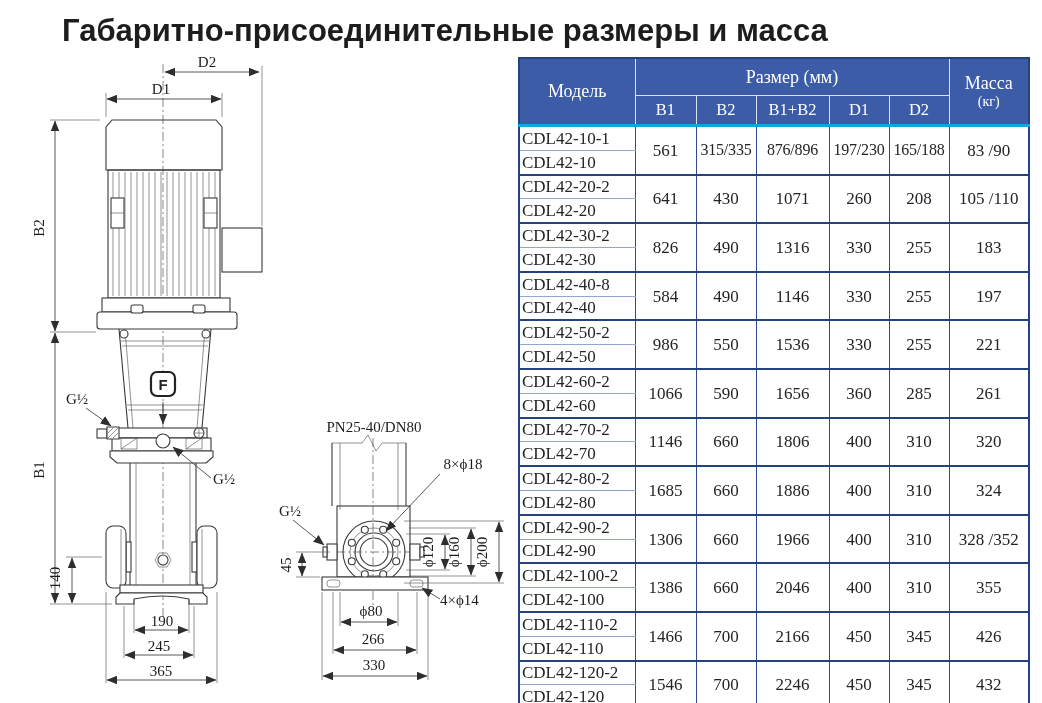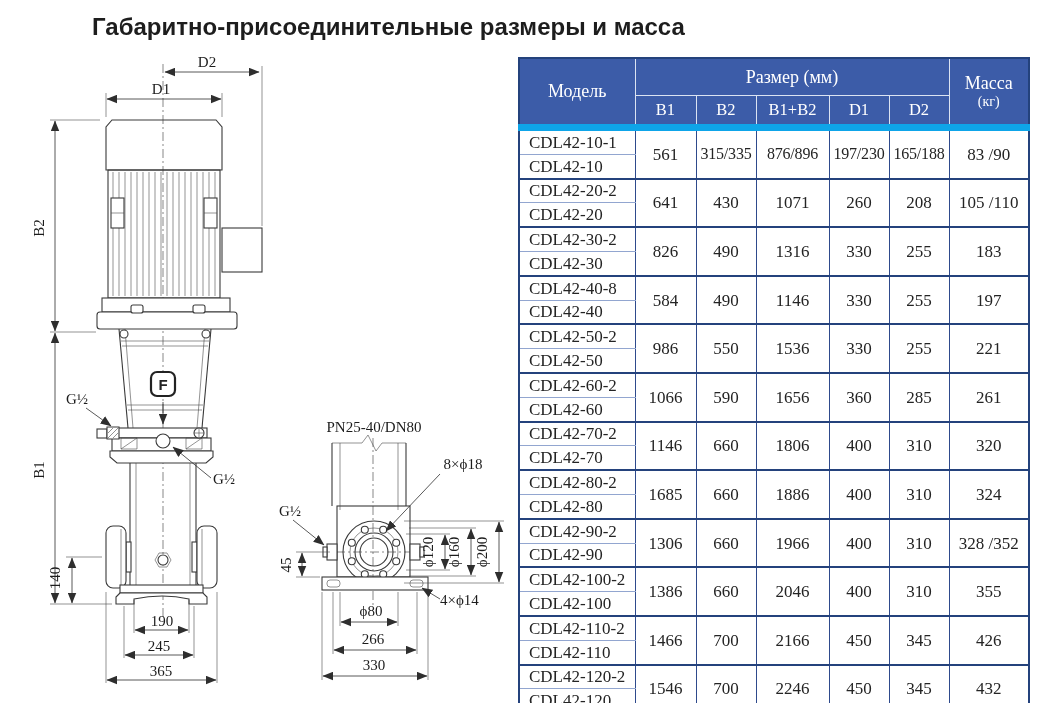--- a/index.html
+++ b/index.html
@@ -1,31 +1,31 @@
 <!DOCTYPE html>
 <html><head>
 <meta charset="utf-8">
 <style>
   html,body{margin:0;padding:0;background:#fff;}
   #page{position:relative;width:1042px;height:703px;background:#ffffff;overflow:hidden;
         font-family:"Liberation Serif","DejaVu Serif",serif;}
   #title{position:absolute;left:62px;top:13px;font-family:"Liberation Sans","DejaVu Sans",sans-serif;
-         font-weight:bold;font-size:24px;color:#1d1d1d;white-space:nowrap;margin-left:30px;}
+         font-weight:bold;font-size:31px;color:#1d1d1d;white-space:nowrap;}
   
   #dim-table{position:absolute;left:518px;top:57px;border-collapse:collapse;table-layout:fixed;
              border:2px solid #24427c;}
   #dim-table th{background:#3c5ca8;color:#ffffff;font-weight:normal;
                 border:1px solid #dbe3f2;}
   #dim-table thead th{font-size:18px;}
   #dim-table thead tr.sub th{font-size:16.5px;height:26px;}
   #dim-table thead tr.main th{height:34px;}
-  #dim-table thead tr.sub th, #dim-table thead th.span2{border-bottom:7px solid #0ea5e9;}
+  #dim-table thead tr.sub th, #dim-table thead th.span2{border-bottom:3px solid #0ea5e9;}
   #dim-table td{border:1.5px solid #2e4a8c;text-align:center;vertical-align:middle;
                 font-size:17px;color:#242424;padding:0;height:22.8px;line-height:1;}
-  #dim-table td.model{text-align:left;padding-left:9px;}
+  #dim-table td.model{text-align:left;padding-left:2px;}
   #dim-table td.pair-sep{border-bottom:1px solid #92a6d0;}
   #dim-table td.gb{border-bottom:2px solid #24427c;}
   #dim-table td.sm{font-size:16px;letter-spacing:-0.2px;}
   #dim-table th .l2{font-size:14px;}
   
   #drawing{position:absolute;left:0;top:0;}
   .ol{fill:none;stroke:#3a3a3a;stroke-width:1.1;}
   .wf{fill:#ffffff;stroke:#3a3a3a;stroke-width:1.1;}
   .thin{fill:none;stroke:#4a4a4a;stroke-width:0.6;}
   .dim{fill:none;stroke:#2e2e2e;stroke-width:0.8;}

